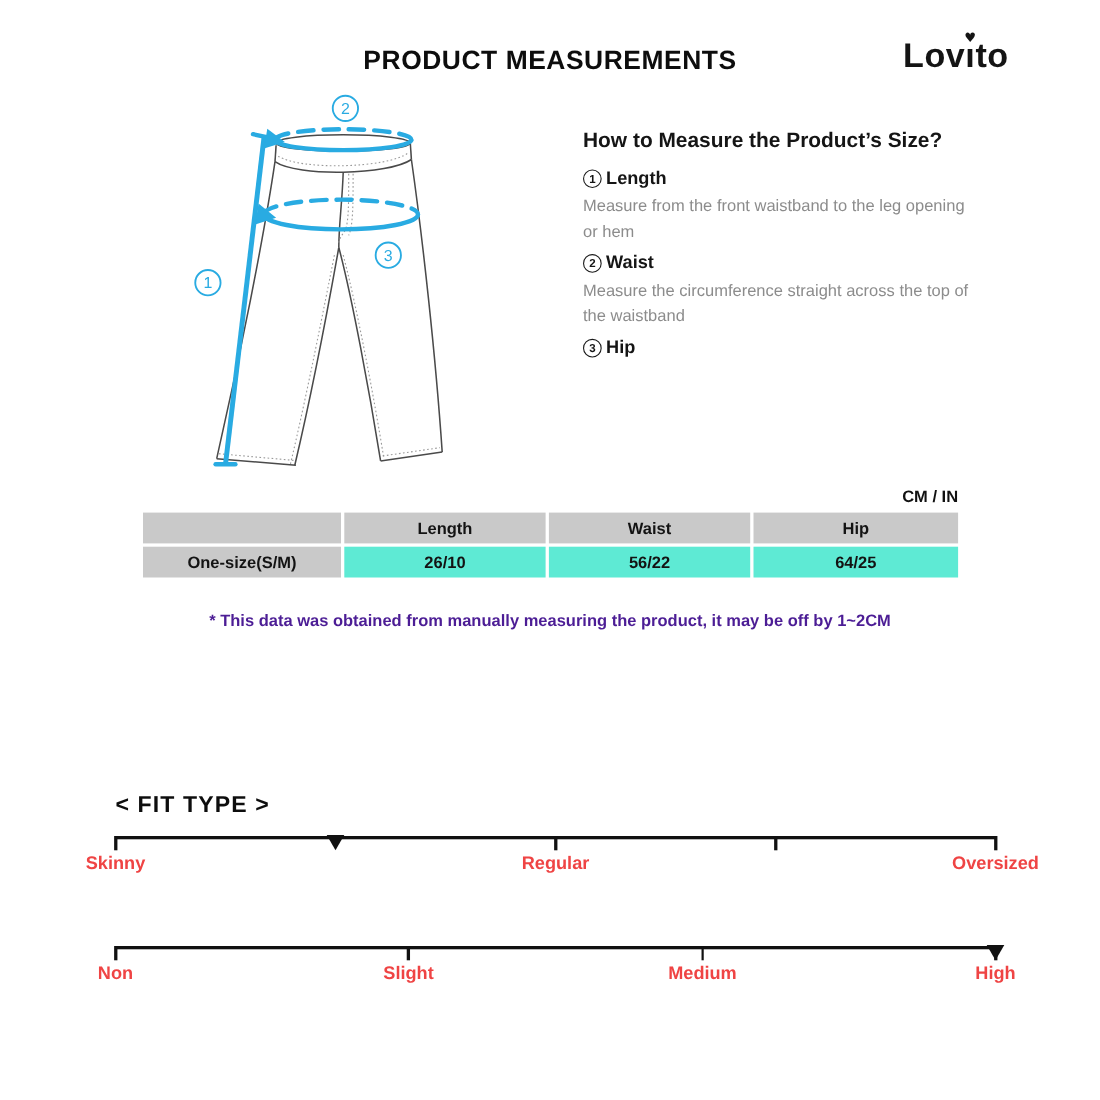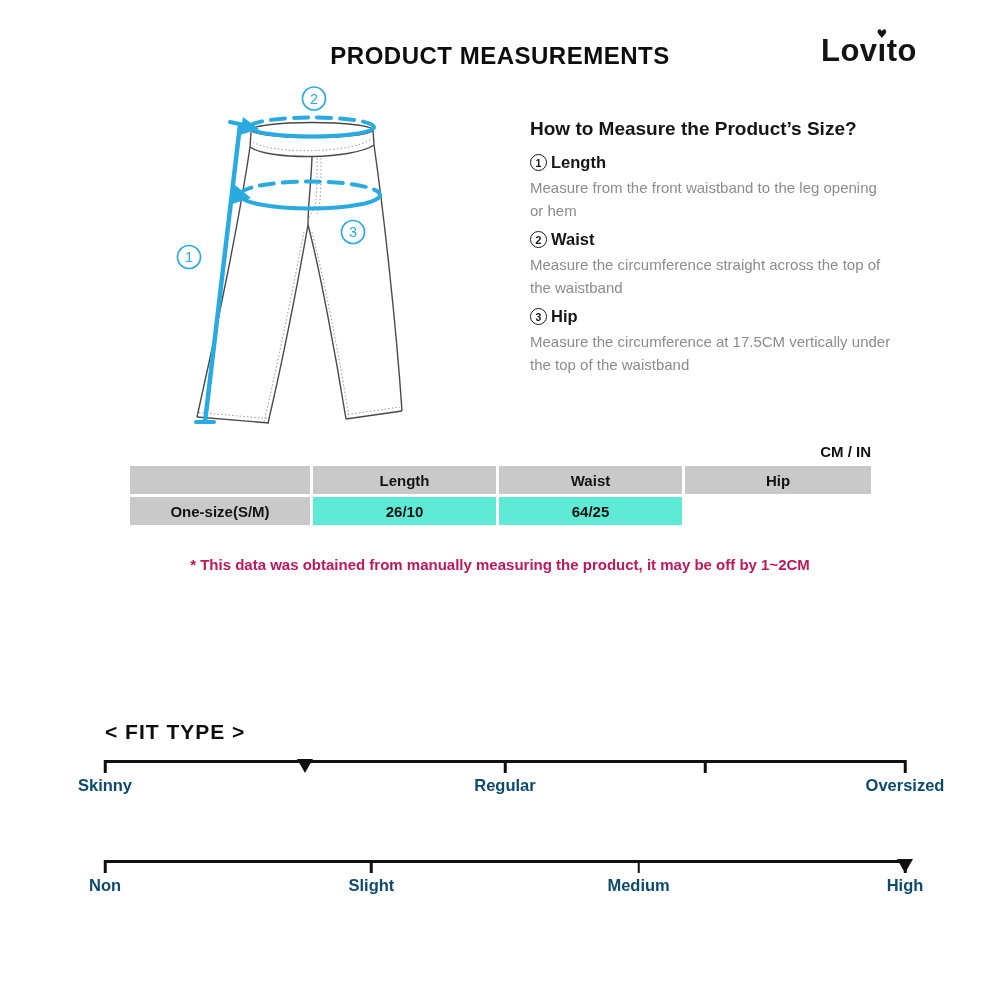--- a/index.html
+++ b/index.html
@@ -33,33 +33,33 @@
   
   .unit-label{right:129px;top:443px;font-size:15px;font-weight:bold;}
   .size-table{left:130px;top:466px;width:741px;display:grid;
     grid-template-columns:180px 183px 183px 186px;grid-auto-rows:28px;gap:3px;}
   .cell{display:flex;align-items:center;justify-content:center;
     font-size:15px;font-weight:bold;color:#131313;}
   .cell.hd{background:#c9c9c9;}
   .cell.data{background:#5eead4;}
 
   .disclaimer{left:0;top:556px;width:100%;text-align:center;
-    font-size:15px;font-weight:bold;color:#be185d;}
+    font-size:15px;font-weight:bold;color:#4c1d95;}
 
   
   .scale-block{position:absolute;left:105px;width:800px;height:100px;}
   .scale-title{position:absolute;top:6px;left:0;width:100%;
     font-size:21px;font-weight:bold;letter-spacing:1px;color:#0d0d0d;}
   .scale-line{position:absolute;top:46px;left:0;width:100%;height:3px;background:#111;}
   .tick{position:absolute;top:0;width:2.5px;height:13px;background:#111;transform:translateX(-50%);}
   .marker{position:absolute;top:-1px;width:0;height:0;transform:translateX(-50%);
     border-left:8px solid transparent;border-right:8px solid transparent;border-top:14px solid #111;}
   .scale-labels{position:absolute;top:62px;left:0;width:100%;height:22px;}
   .scale-label{position:absolute;transform:translateX(-50%);white-space:nowrap;
-    font-size:16.5px;font-weight:bold;color:#0c4a6e;}
+    font-size:16.5px;font-weight:bold;color:#ef4444;}
 </style>
 </head>
 <body>
 
 <div class="abs page-title">PRODUCT MEASUREMENTS</div>
 <div class="abs brand">
   <span>Lov</span><span class="iwrap"><span class="idot-heart">♥</span><span>ı</span></span><span>to</span>
 </div>
 
 <svg class="abs pants" viewBox="0 0 340 360">
@@ -116,31 +116,31 @@
   <div class="step-name">
     <span class="num-circle">2</span>
     <span>Waist</span>
   </div>
   <p class="step-desc">Measure the circumference straight across the top of the waistband</p>
 
   <div class="step-name">
     <span class="num-circle">3</span>
     <span>Hip</span>
   </div>
-  <p class="step-desc">Measure the circumference at 17.5CM vertically under the top of the waistband</p>
 </div>
 
 <div class="abs unit-label">CM / IN</div>
 <div class="abs size-table">
   <div class="cell hd"></div>
   <div class="cell hd">Length</div>
   <div class="cell hd">Waist</div>
   <div class="cell hd">Hip</div>
   <div class="cell hd">One-size(S/M)</div>
   <div class="cell data">26/10</div>
+  <div class="cell data">56/22</div>
   <div class="cell data">64/25</div>
 </div>
 
 <div class="abs disclaimer">* This data was obtained from manually measuring the product, it may be off by 1~2CM</div>
 
 <div class="scale-block" style="top:714px">
   <div class="scale-title">&lt; FIT TYPE &gt;</div>
   <div class="scale-line">
     <span class="tick" style="left: 0%;"></span>
     <span class="tick" style="left: 50%;"></span>

